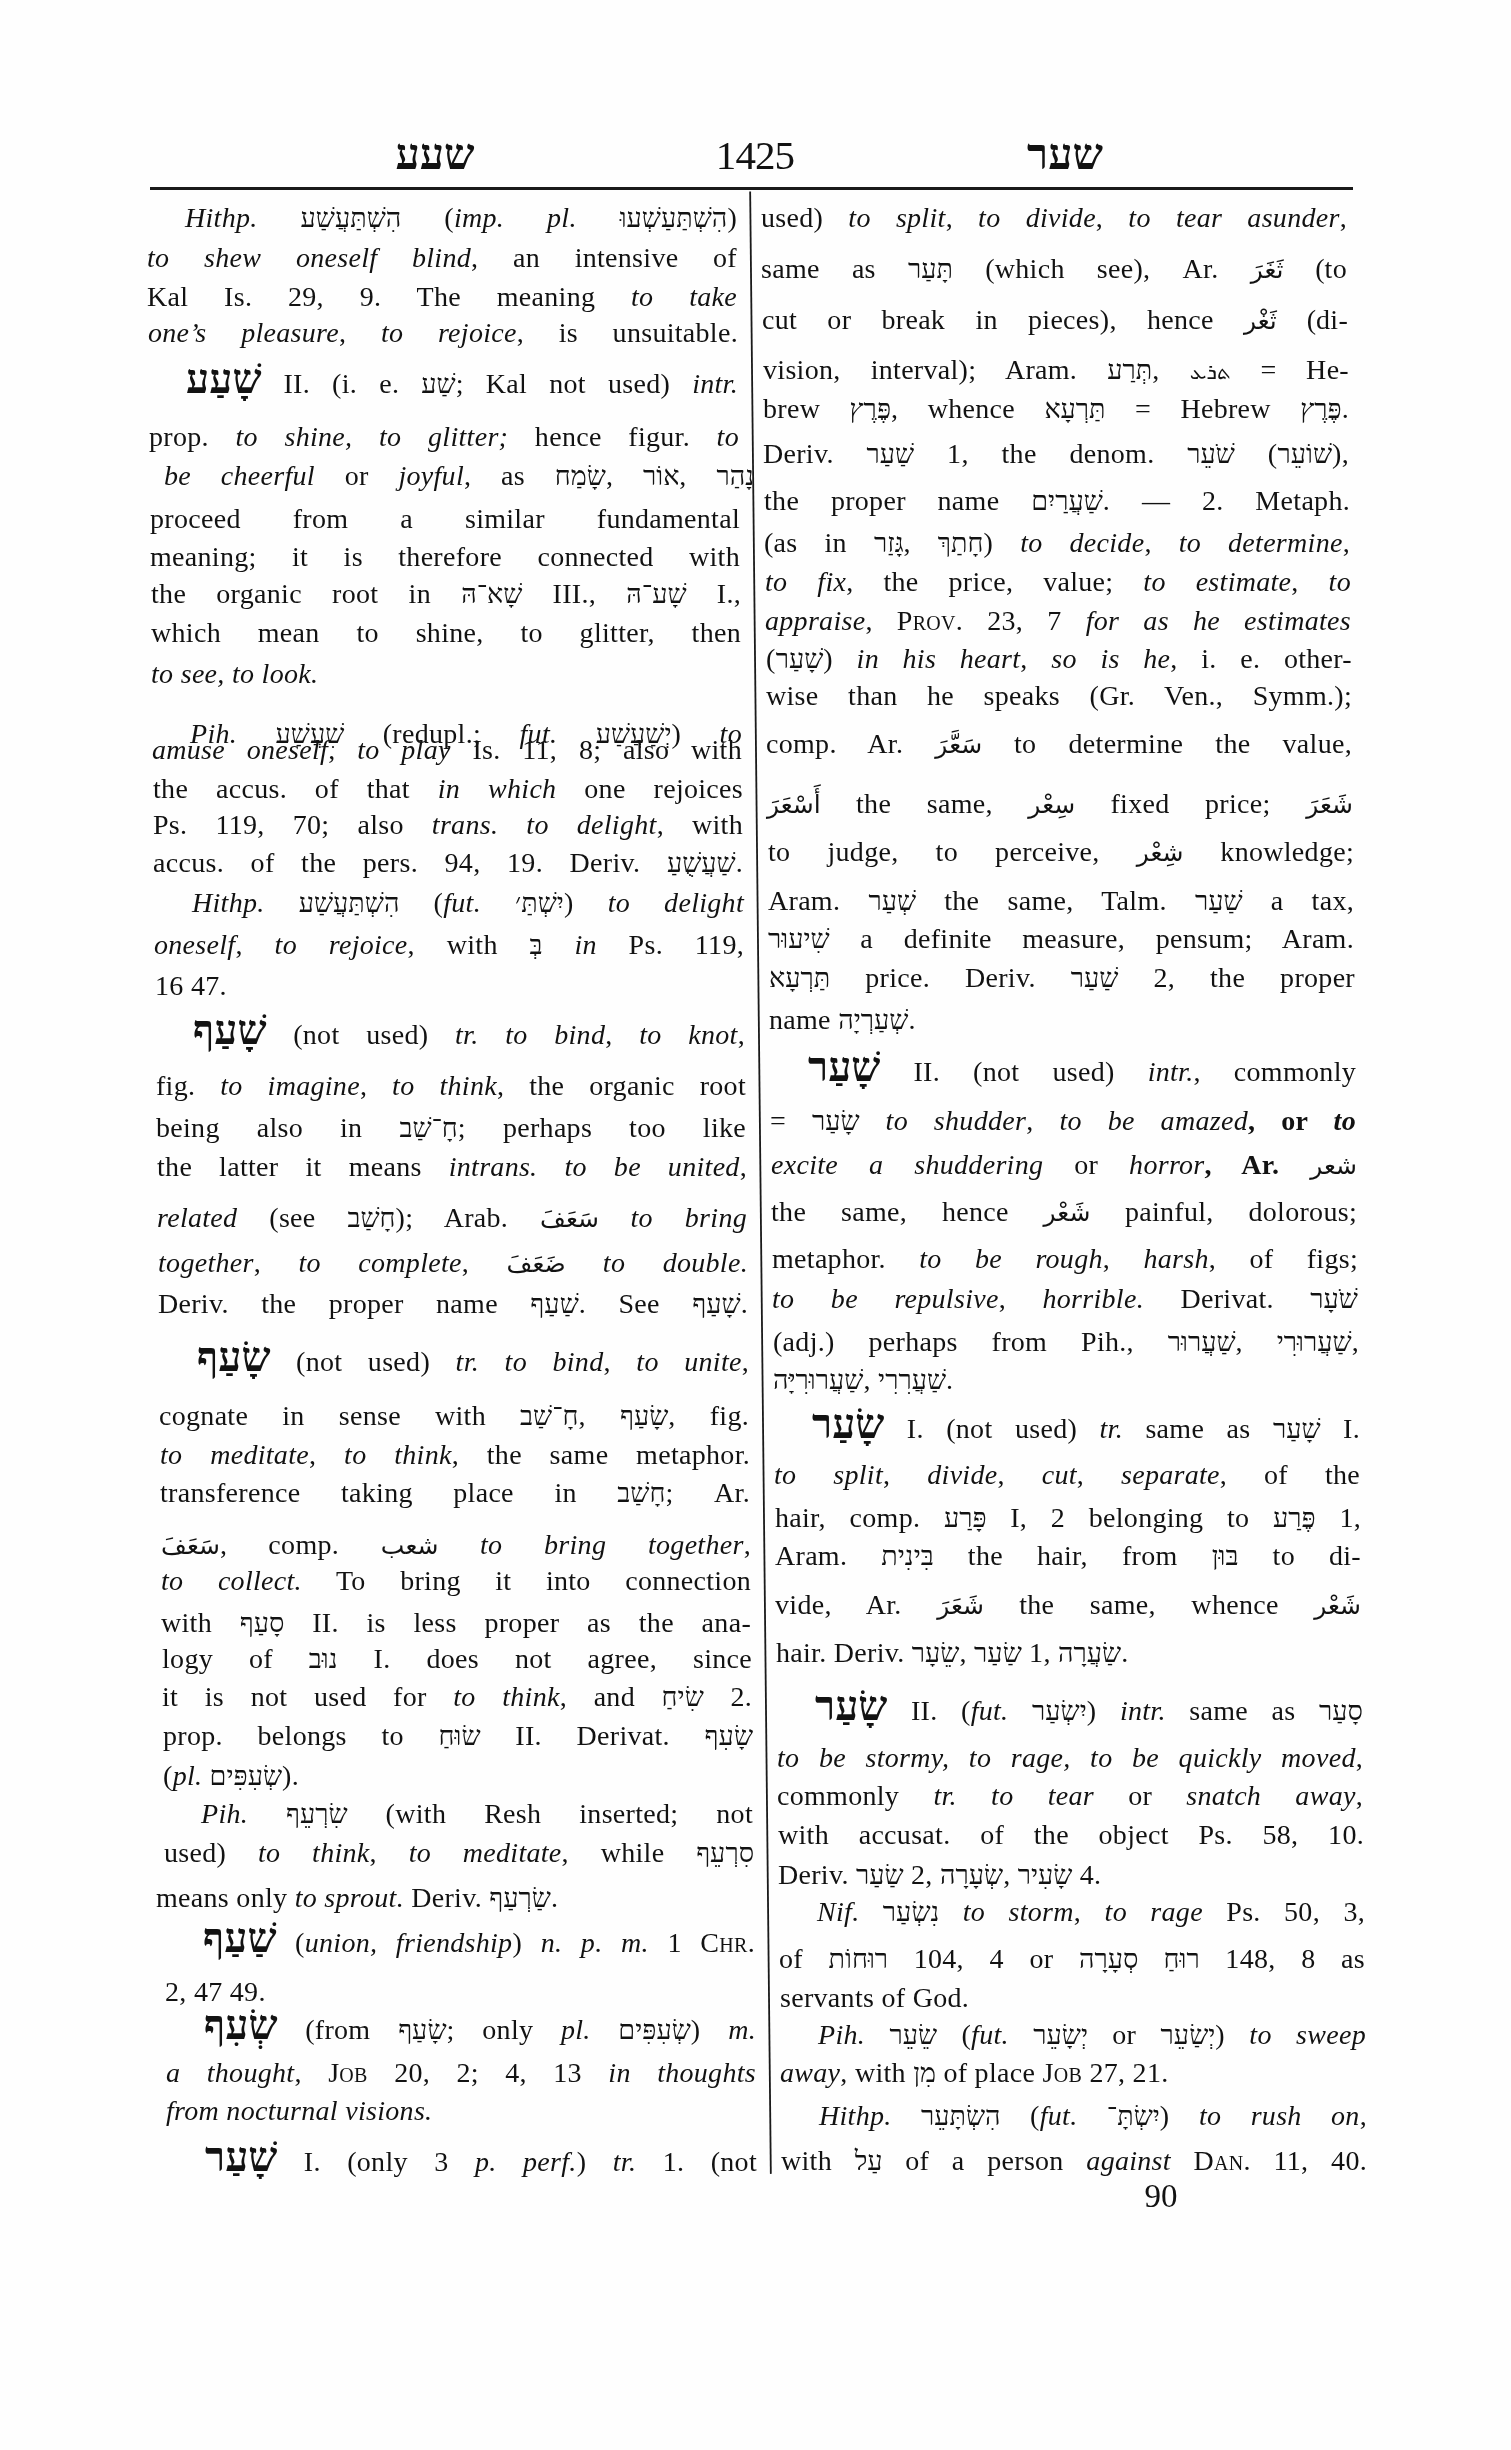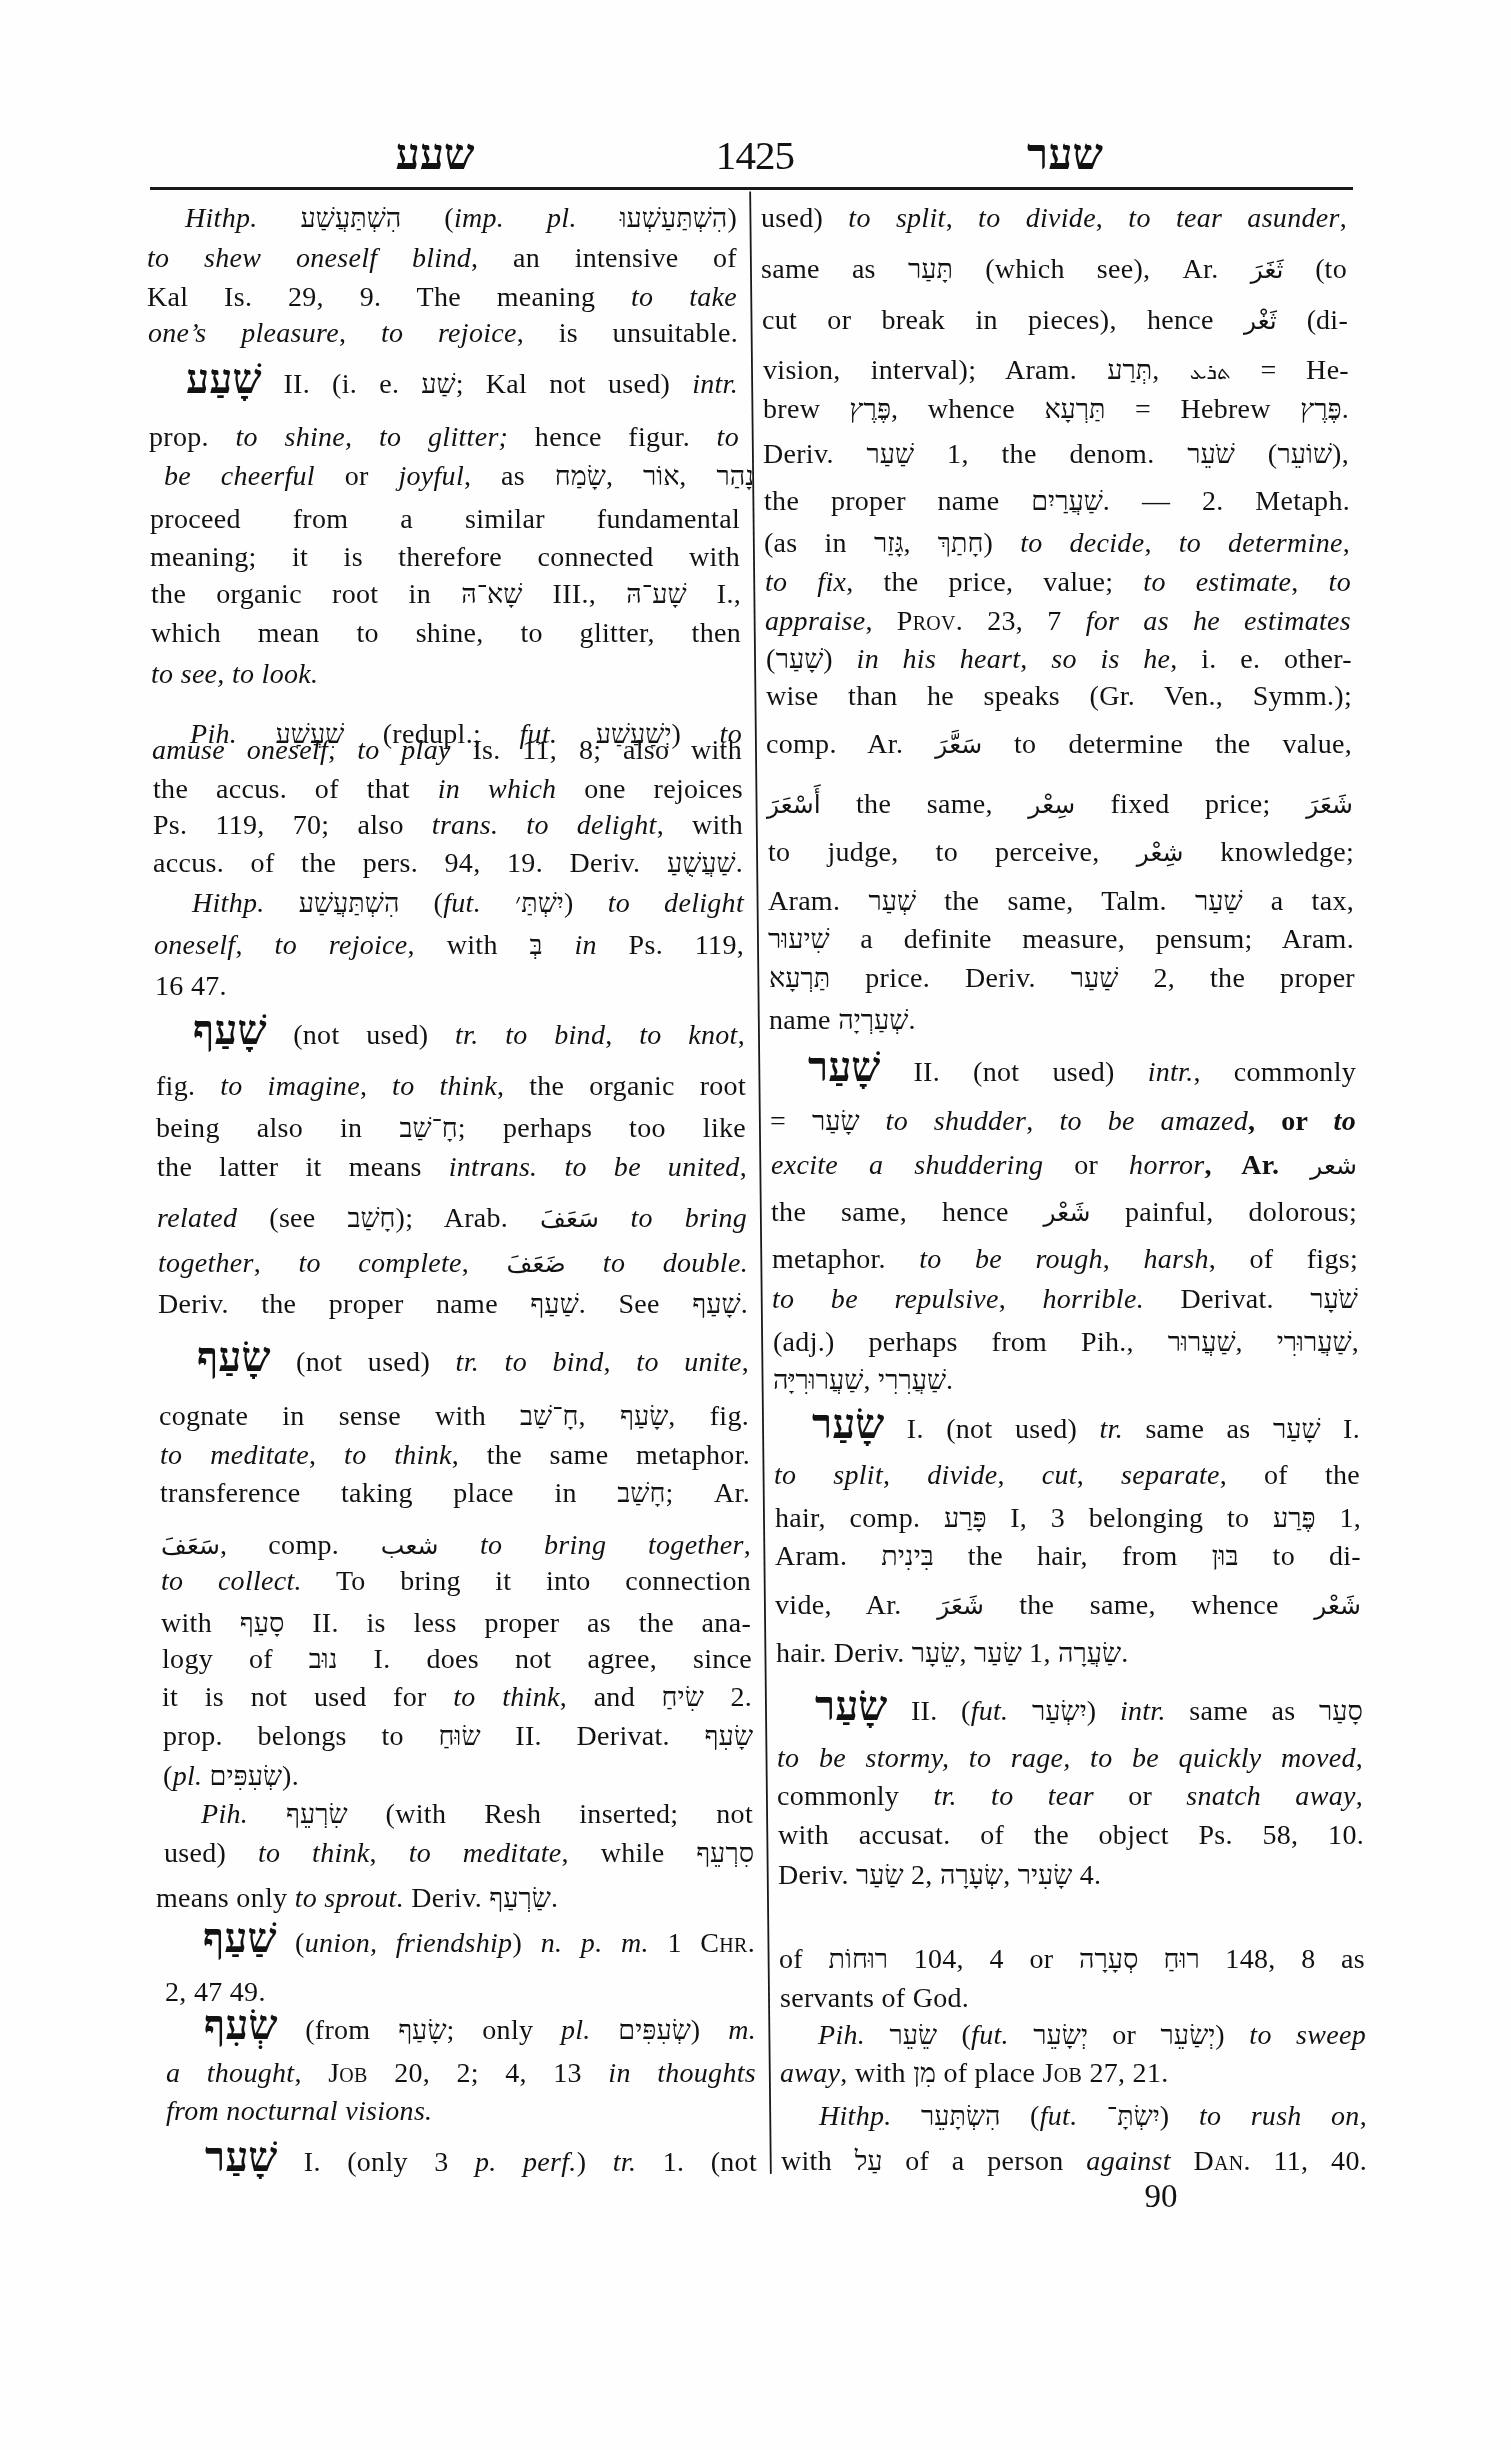--- a/index.html
+++ b/index.html
@@ -131,29 +131,30 @@
       <div class="line ind" style="top: 1052px; left: 770px; width: 586px;"><span class="s-hw" dir="rtl">שָׁעַר</span><span class="s-r"> II. (not used) </span><span class="s-i">intr.</span><span class="s-r">, commonly</span></div>
       <div class="line" style="top: 1101px; left: 770px; width: 586px;"><span class="s-r">= </span><span class="s-h" dir="rtl">שָׂעַר</span><span class="s-r"> </span><span class="s-i">to shudder</span><span class="s-r">, </span><span class="s-i">to be amazed</span><span class="s-b">, or </span><span class="s-bi">to</span></div>
       <div class="line" style="top: 1145px; left: 771px; width: 586px;"><span class="s-i">excite a shuddering</span><span class="s-r"> or </span><span class="s-i">horror</span><span class="s-b">, Ar. </span><span class="s-a" dir="rtl">شعر</span></div>
       <div class="line" style="top: 1192px; left: 771px; width: 586px;"><span class="s-r">the same, hence </span><span class="s-a" dir="rtl">شَعْر</span><span class="s-r"> painful, dolorous;</span></div>
       <div class="line" style="top: 1239px; left: 772px; width: 586px;"><span class="s-r">metaphor. </span><span class="s-i">to be rough</span><span class="s-r">, </span><span class="s-i">harsh</span><span class="s-r">, of figs;</span></div>
       <div class="line" style="top: 1279px; left: 772px; width: 586px;"><span class="s-i">to be repulsive</span><span class="s-r">, </span><span class="s-i">horrible.</span><span class="s-r">  Derivat. </span><span class="s-h" dir="rtl">שֹׁעָר</span></div>
       <div class="line" style="top: 1322px; left: 773px; width: 586px;"><span class="s-r">(adj.) perhaps from Pih., </span><span class="s-h" dir="rtl">שַׁעֲרוּר</span><span class="s-r">, </span><span class="s-h" dir="rtl">שַׁעֲרוּרִי</span><span class="s-r">,</span></div>
       <div class="line end" style="top: 1360px; left: 773px; width: 586px;"><span class="s-h" dir="rtl">שַׁעֲרוּרִיָּה</span><span class="s-r">, </span><span class="s-h" dir="rtl">שַׁעֲרִרִי</span><span class="s-r">.</span></div>
       <div class="line ind" style="top: 1409px; left: 774px; width: 586px;"><span class="s-hw" dir="rtl">שָׂעַר</span><span class="s-r"> I. (not used) </span><span class="s-i">tr.</span><span class="s-r"> same as </span><span class="s-h" dir="rtl">שָׁעַר</span><span class="s-r"> I.</span></div>
       <div class="line" style="top: 1455px; left: 774px; width: 586px;"><span class="s-i">to split</span><span class="s-r">, </span><span class="s-i">divide</span><span class="s-r">, </span><span class="s-i">cut</span><span class="s-r">, </span><span class="s-i">separate</span><span class="s-r">, of the</span></div>
-      <div class="line" style="top: 1498px; left: 775px; width: 586px;"><span class="s-r">hair, comp. </span><span class="s-h" dir="rtl">פָּרַע</span><span class="s-r"> I, 3 belonging to </span><span class="s-h" dir="rtl">פֶּרַע</span><span class="s-r"> 1,</span></div>
+      <div class="line" style="top: 1498px; left: 775px; width: 586px;"><span class="s-r">hair, comp. </span><span class="s-h" dir="rtl">פָּרַע</span><span class="s-r"> I, 2 belonging to </span><span class="s-h" dir="rtl">פֶּרַע</span><span class="s-r"> 1,</span></div>
       <div class="line" style="top: 1536px; left: 775px; width: 586px;"><span class="s-r">Aram. </span><span class="s-h" dir="rtl">בִּינִית</span><span class="s-r"> the hair, from </span><span class="s-h" dir="rtl">בּוּן</span><span class="s-r"> to di-</span></div>
       <div class="line" style="top: 1585px; left: 775px; width: 586px;"><span class="s-r">vide, Ar. </span><span class="s-a" dir="rtl">شَعَرَ</span><span class="s-r"> the same, whence </span><span class="s-a" dir="rtl">شَعْر</span></div>
       <div class="line end" style="top: 1633px; left: 776px; width: 586px;"><span class="s-r">hair.  Deriv. </span><span class="s-h" dir="rtl">שֵׂעָר</span><span class="s-r">, </span><span class="s-h" dir="rtl">שַׂעַר</span><span class="s-r"> 1, </span><span class="s-h" dir="rtl">שַׂעֲרָה</span><span class="s-r">.</span></div>
       <div class="line ind" style="top: 1691px; left: 777px; width: 586px;"><span class="s-hw" dir="rtl">שָׂעַר</span><span class="s-r"> II. (</span><span class="s-i">fut. </span><span class="s-h" dir="rtl">יִשְׂעַר</span><span class="s-r">) </span><span class="s-i">intr.</span><span class="s-r"> same as </span><span class="s-h" dir="rtl">סָעַר</span></div>
       <div class="line" style="top: 1738px; left: 777px; width: 586px;"><span class="s-i">to be stormy, to rage, to be quickly moved</span><span class="s-r">,</span></div>
       <div class="line" style="top: 1776px; left: 777px; width: 586px;"><span class="s-r">commonly </span><span class="s-i">tr. to tear</span><span class="s-r"> or </span><span class="s-i">snatch away</span><span class="s-r">,</span></div>
       <div class="line" style="top: 1815px; left: 778px; width: 586px;"><span class="s-r">with accusat. of the object Ps. 58, 10.</span></div>
       <div class="line end" style="top: 1855px; left: 778px; width: 586px;"><span class="s-r">Deriv. </span><span class="s-h" dir="rtl">שַׂעַר</span><span class="s-r"> 2, </span><span class="s-h" dir="rtl">שְׂעָרָה</span><span class="s-r">, </span><span class="s-h" dir="rtl">שָׂעִיר</span><span class="s-r"> 4.</span></div>
+      <div class="line ind" style="top: 1892px; left: 779px; width: 586px;"><span class="s-i">Nif. </span><span class="s-h" dir="rtl">נִשְׂעַר</span><span class="s-r"> </span><span class="s-i">to storm</span><span class="s-r">, </span><span class="s-i">to rage</span><span class="s-r"> Ps. 50, 3,</span></div>
       <div class="line" style="top: 1939px; left: 779px; width: 586px;"><span class="s-r">of </span><span class="s-h" dir="rtl">רוּחוֹת</span><span class="s-r"> 104, 4 or </span><span class="s-h" dir="rtl">רוּחַ סְעָרָה</span><span class="s-r"> 148, 8 as</span></div>
       <div class="line end" style="top: 1978px; left: 780px; width: 586px;"><span class="s-r">servants of God.</span></div>
       <div class="line ind" style="top: 2015px; left: 780px; width: 586px;"><span class="s-i">Pih. </span><span class="s-h" dir="rtl">שֵׂעֵר</span><span class="s-r"> (</span><span class="s-i">fut. </span><span class="s-h" dir="rtl">יְשָׂעֵר</span><span class="s-r"> or </span><span class="s-h" dir="rtl">יְשַׂעֵר</span><span class="s-r">) </span><span class="s-i">to sweep</span></div>
       <div class="line end" style="top: 2053px; left: 780px; width: 586px;"><span class="s-i">away</span><span class="s-r">, with </span><span class="s-h" dir="rtl">מִן</span><span class="s-r"> of place </span><span class="s-sc">Job</span><span class="s-r"> 27, 21.</span></div>
       <div class="line ind" style="top: 2096px; left: 781px; width: 586px;"><span class="s-i">Hithp. </span><span class="s-h" dir="rtl">הִשְׂתָּעֵר</span><span class="s-r"> (</span><span class="s-i">fut. </span><span class="s-h" dir="rtl">יִשְׂתָּ־</span><span class="s-r">) </span><span class="s-i">to rush on</span><span class="s-r">,</span></div>
       <div class="line" style="top: 2141px; left: 781px; width: 586px;"><span class="s-r">with </span><span class="s-h" dir="rtl">עַל</span><span class="s-r"> of a person </span><span class="s-i">against</span><span class="s-r"> </span><span class="s-sc">Dan.</span><span class="s-r"> 11, 40.</span></div>
     </div>
 
   <div class="sig">90</div>
 </div>

